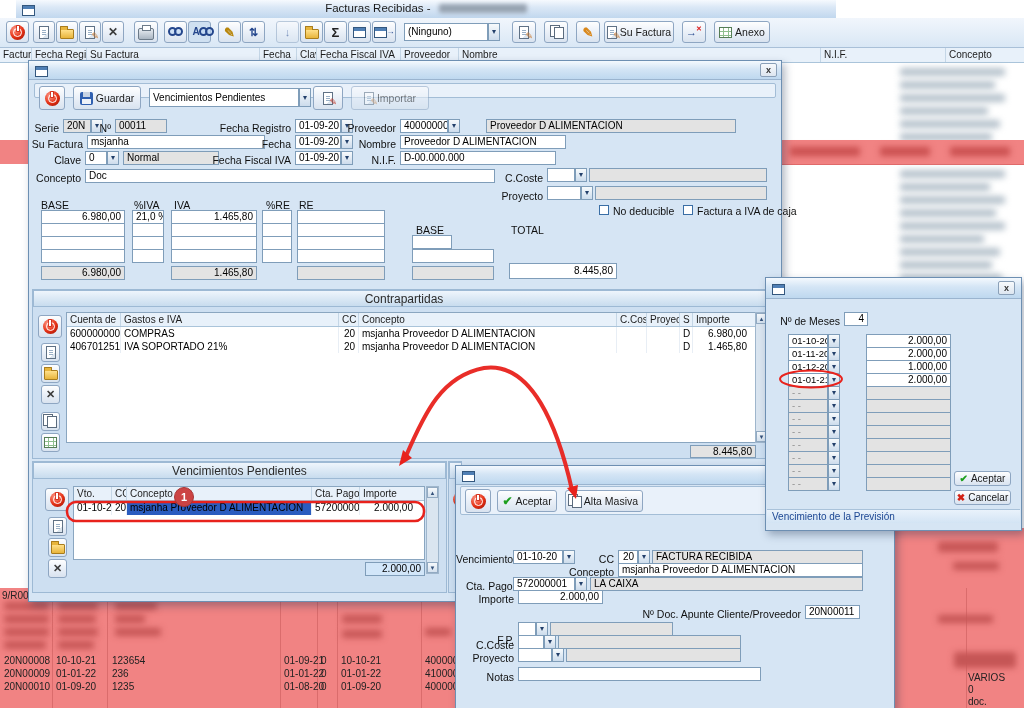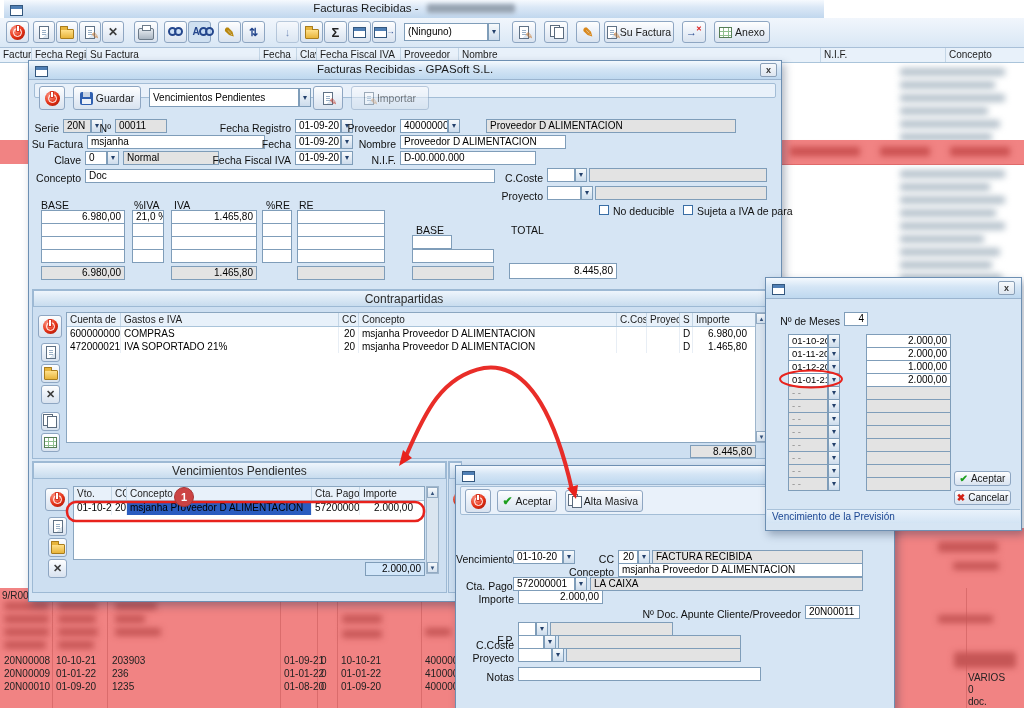--- a/index.html
+++ b/index.html
@@ -93,21 +93,21 @@
     linear-gradient(transparent 0 3px,#8fbf8f 3px 4px,transparent 4px 7px,#8fbf8f 7px 8px,transparent 8px),#fff}
   .note{font-weight:bold;font-size:13px;color:#e8221c;line-height:16px;white-space:nowrap;
     text-shadow:0 0 2px rgba(255,255,235,.95),1px 1px 0 rgba(255,255,255,.6)}
   .cellspan{position:absolute;font-size:10px;color:#222;white-space:nowrap;overflow:hidden;line-height:12px}
 </style>
 </head>
 <body>
 
 <div id="screen">
 
-  <div class="abs titlebar" style="left:4px;top:0;width:820px;height:18px">
+  <div class="abs titlebar" style="left:16px;top:0;width:820px;height:18px">
     <span class="ic ic-window abs" style="left:6px;top:3px"></span>
     <div class="abs" style="left:0;right:0;top:2px;text-align:center;font-size:11.5px;color:#1b1b1b">
       <span>Facturas Recibidas -</span>
       <span class="blur2" style="display:inline-block;width:88px;height:9px;background:#97a3b1;vertical-align:middle;margin-left:5px"></span>
     </div>
   </div>
 
   <div class="abs" style="left:0;top:18px;width:1024px;height:29px;background:linear-gradient(#f1f6fc,#d9e7f5);border-bottom:1px solid #a9c0d8">
     <div class="btn abs" style="left:6px;top:3px;width:23px;height:22px">
         <span class="ic ic-power"></span>
@@ -242,21 +242,21 @@
     <div class="abs blur" style="left:115px;top:40px;width:46px;height:8px;background:#c55555"></div>
     <div class="abs blur" style="left:4px;top:53px;width:42px;height:8px;background:#c55555"></div>
     <div class="abs blur" style="left:58px;top:53px;width:36px;height:8px;background:#c55555"></div>
     <div class="abs blur" style="left:342px;top:27px;width:40px;height:8px;background:#c55555"></div>
     <div class="abs blur" style="left:342px;top:42px;width:40px;height:8px;background:#c55555"></div>
     <div class="abs blur" style="left:425px;top:40px;width:26px;height:8px;background:#c55555"></div>
 
     <div>
       <span class="cellspan" style="left:4px;top:67px">20N00008</span>
       <span class="cellspan" style="left:56px;top:67px">10-10-21</span>
-      <span class="cellspan" style="left:112px;top:67px">203903</span>
+      <span class="cellspan" style="left:112px;top:67px">123654</span>
       <span class="cellspan" style="left:284px;top:67px">01-09-21</span>
       <span class="cellspan" style="left:321px;top:67px">0</span>
       <span class="cellspan" style="left:341px;top:67px">10-10-21</span>
       <span class="cellspan" style="left:425px;top:67px;width:30px">4000001</span>
     </div>
     <div>
       <span class="cellspan" style="left:4px;top:80px">20N00009</span>
       <span class="cellspan" style="left:56px;top:80px">01-01-22</span>
       <span class="cellspan" style="left:112px;top:80px">236</span>
       <span class="cellspan" style="left:284px;top:80px">01-01-22</span>
@@ -282,21 +282,20 @@
   </div>
 
   <div class="abs salmon" style="left:893px;top:528px;width:131px;height:60px">
     <div class="abs blur" style="left:45px;top:14px;width:60px;height:10px;background:#c55555"></div>
     <div class="abs blur" style="left:60px;top:34px;width:46px;height:8px;background:#c55555"></div>
   </div>
 
   <div class="abs dlg" style="left:28px;top:60px;width:752px;height:540px;z-index:10">
     <div class="dlg-title">
       <span class="ic ic-window abs" style="left:6px;top:3px"></span>
-      <span class="t">Facturas Recibidas - GPASoft S.L.</span>
       <span class="closebtn abs" style="right:4px;top:2px;width:17px;height:14px">x</span>
     </div>
 
     <div class="abs toolpanel" style="left:5px;top:22px;width:742px;height:15px">
       <div class="btn abs" style="left:4px;top:2px;width:26px;height:24px">
           <span class="ic ic-power"></span>
         </div>
       <div class="btn abs" style="left:38px;top:2px;width:68px;height:24px">
           <span class="ic ic-floppy"></span>
           <span>Guardar</span>
@@ -348,40 +347,40 @@
       <span class="field" style="width:22px">0</span>
       <span class="dd"></span>
     </span>
     <span class="field gray abs" style="left:94px;top:90px;width:96px">Normal</span>
     <span class="lbl abs rt" style="left:180px;top:93px;width:82px">Fecha Fiscal IVA</span>
     <span class="combo abs" style="left:266px;top:90px">
       <span class="field" style="width:46px">01-09-20</span>
       <span class="dd"></span>
     </span>
     <span class="lbl abs rt" style="left:290px;top:93px;width:77px">N.I.F.</span>
-    <span class="field abs" style="left:371px;top:90px;width:136px">D-00.000.000</span>
+    <span class="field abs" style="left:371px;top:90px;width:156px">D-00.000.000</span>
 
     <span class="lbl abs rt" style="left:2px;top:111px;width:50px">Concepto</span>
     <span class="field abs" style="left:56px;top:108px;width:410px">Doc</span>
     <span class="lbl abs rt" style="left:460px;top:111px;width:54px">C.Coste</span>
     <span class="combo abs" style="left:518px;top:107px">
       <span class="field" style="width:28px"></span>
       <span class="dd"></span>
     </span>
     <span class="field gray abs" style="left:560px;top:107px;width:178px"></span>
     <span class="lbl abs rt" style="left:460px;top:129px;width:54px">Proyecto</span>
     <span class="combo abs" style="left:518px;top:125px">
       <span class="field" style="width:34px"></span>
       <span class="dd"></span>
     </span>
     <span class="field gray abs" style="left:566px;top:125px;width:172px"></span>
     <span class="chk abs" style="left:570px;top:144px"></span>
     <span class="lbl abs" style="left:584px;top:144px">No deducible</span>
     <span class="chk abs" style="left:654px;top:144px"></span>
-    <span class="lbl abs" style="left:668px;top:144px">Sujeta a IVA de para</span>
+    <span class="lbl abs" style="left:668px;top:144px">Factura a IVA de caja</span>
 
     <span class="lbl abs" style="left:12px;top:138px">BASE</span>
     <span class="field abs rt" style="left:12px;top:149px;width:84px">6.980,00</span>
     <span class="field abs" style="left:12px;top:162px;width:84px"></span>
     <span class="field abs" style="left:12px;top:175px;width:84px"></span>
     <span class="field abs" style="left:12px;top:188px;width:84px"></span>
     <span class="field gray abs rt" style="left:12px;top:205px;width:84px">6.980,00</span>
     <span class="lbl abs" style="left:105px;top:138px">%IVA</span>
     <span class="field abs" style="left:103px;top:149px;width:32px">21,0 %</span>
     <span class="field abs" style="left:103px;top:162px;width:32px"></span>
@@ -446,21 +445,21 @@
           <span class="c" style="width:54px">600000000</span>
           <span class="c" style="width:218px">COMPRAS</span>
           <span class="c rt" style="width:20px">20</span>
           <span class="c" style="width:258px">msjanha Proveedor D ALIMENTACION</span>
           <span class="c" style="width:30px"></span>
           <span class="c" style="width:33px"></span>
           <span class="c" style="width:13px">D</span>
           <span class="c rt" style="width:57px;border-right:none">6.980,00</span>
         </div>
         <div class="grow" style="height:13px">
-          <span class="c" style="width:54px">472000021</span>
+          <span class="c" style="width:54px">406701251</span>
           <span class="c" style="width:218px">IVA SOPORTADO 21%</span>
           <span class="c rt" style="width:20px">20</span>
           <span class="c" style="width:258px">msjanha Proveedor D ALIMENTACION</span>
           <span class="c" style="width:30px"></span>
           <span class="c" style="width:33px"></span>
           <span class="c" style="width:13px">D</span>
           <span class="c rt" style="width:57px;border-right:none">1.465,80</span>
         </div>
       </div>
       <div class="abs sbar" style="left:722px;top:22px;width:13px;height:131px">

